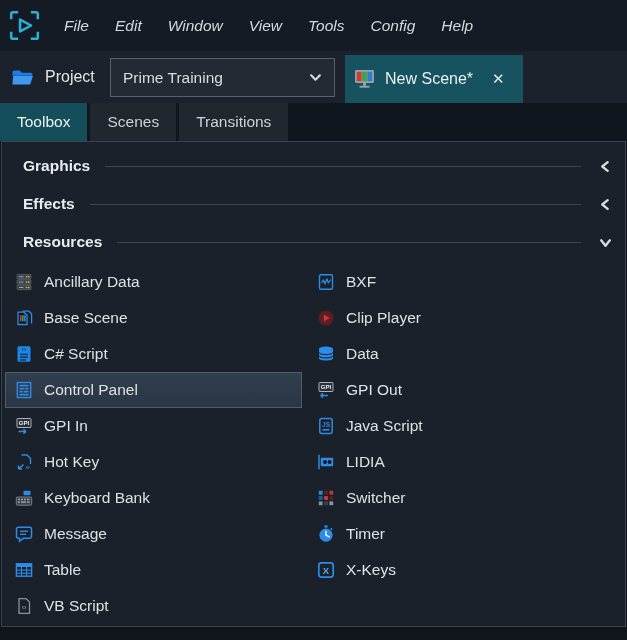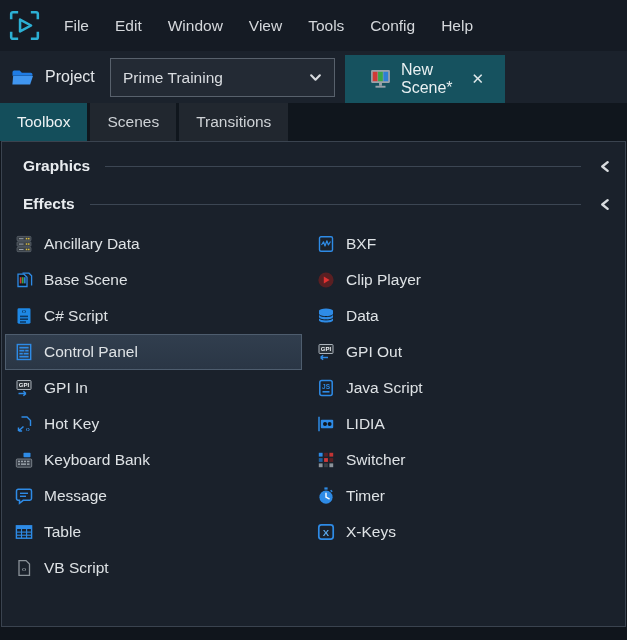--- a/index.html
+++ b/index.html
@@ -6,27 +6,27 @@
   html,body { width:627px; height:640px; overflow:hidden; }
   body {
     background:#10151c;
     font-family:"Liberation Sans","DejaVu Sans",sans-serif;
     position:relative;
     color:#dce0e4;
   }
   
   .menu-bar{position:absolute;left:0;top:0;width:627px;height:51px;background:#151b24;display:flex;align-items:center;padding-left:8px;}
   .app-logo{width:33px;height:33px;margin-right:10px;display:flex;align-items:center;justify-content:center;}
-  .menu-item{color:#d5d8dc;font-size:15.5px;padding:0 13px;height:100%;display:flex;align-items:center;cursor:default;}
+  .menu-item{color:#d5d8dc;font-size:15.5px;padding:0 13px;height:100%;display:flex;align-items:center;cursor:default;font-style:italic;}
   
   .project-bar{position:absolute;left:0;top:51px;width:627px;height:52px;background:#1b222c;}
   .project-group{position:absolute;left:10px;top:0;height:52px;display:flex;align-items:center;gap:9px;}
   .project-label{font-size:16px;color:#e3e6e9;}
   .project-select{position:absolute;left:110px;top:7px;width:225px;height:39px;background:#232a34;border:1px solid #58616c;display:flex;align-items:center;justify-content:space-between;padding:0 12px;color:#d9dce0;font-size:15.5px;cursor:default;gap:8px;}
-  .scene-tab{position:absolute;left:345px;top:4px;height:48px;width:160px;background:#16525f;display:flex;align-items:center;gap:9px;padding:0 24px;color:#e9f0f2;font-size:16px;}
+  .scene-tab{position:absolute;left:345px;top:4px;height:48px;width:178px;background:#16525f;display:flex;align-items:center;gap:9px;padding:0 8px;color:#e9f0f2;font-size:16px;}
   .scene-close{margin-left:6px;font-size:15px;color:#dfe8ea;padding:2px 4px;}
   
   .tabs-row{position:absolute;left:0;top:103px;width:627px;height:38px;background:#10161d;display:flex;}
   .tab{height:38px;display:flex;align-items:center;padding:16px 17px;font-size:15.5px;color:#ced2d6;background:#21272f;margin-right:3px;}
   .tab.active{background:#144e5b;color:#eef2f4;}
   
   .panel{position:absolute;left:1px;top:141px;width:625px;height:486px;background:#1a212b;border:1px solid #3a434f;padding-top:5px;}
   .section{height:38px;display:flex;align-items:center;padding:0 13px 0 21px;}
   .section-label{font-weight:bold;font-size:15.5px;color:#e9ecef;margin-right:15px;white-space:nowrap;}
   .section-line{flex:1;height:1px;background:#3c4653;margin-right:18px;}
@@ -121,20 +121,29 @@
   <div class="section">
     <span class="section-label">Effects</span>
     <span class="section-line"></span>
     <span class="section-chevron">
       <svg width="13" height="13" viewBox="0 0 12 12">
           <polyline points="8,2 3,6 8,10" fill="none" stroke="currentColor" stroke-width="2.2" stroke-linecap="round" stroke-linejoin="round"></polyline>
         </svg>
     </span>
   </div>
 
+  <div class="section expanded">
+    <span class="section-label">Resources</span>
+    <span class="section-line"></span>
+    <span class="section-chevron">
+      <svg width="13" height="13" viewBox="0 0 12 12">
+          <polyline points="8,2 3,6 8,10" fill="none" stroke="currentColor" stroke-width="2.2" stroke-linecap="round" stroke-linejoin="round"></polyline>
+        </svg>
+    </span>
+  </div>
 
   <div class="resources-grid">
     <div class="res-col res-col-left">
         <div class="res-item">
     <span class="res-icon">
             <svg width="20" height="20" viewBox="0 0 20 20">
               <g fill="#3a4148" stroke="#6b747c" stroke-width="0.6">
                 <rect x="3" y="2.4" width="14" height="4.5" rx="1"></rect>
                 <rect x="3" y="7.8" width="14" height="4.5" rx="1"></rect>
                 <rect x="3" y="13.2" width="14" height="4.5" rx="1"></rect>

